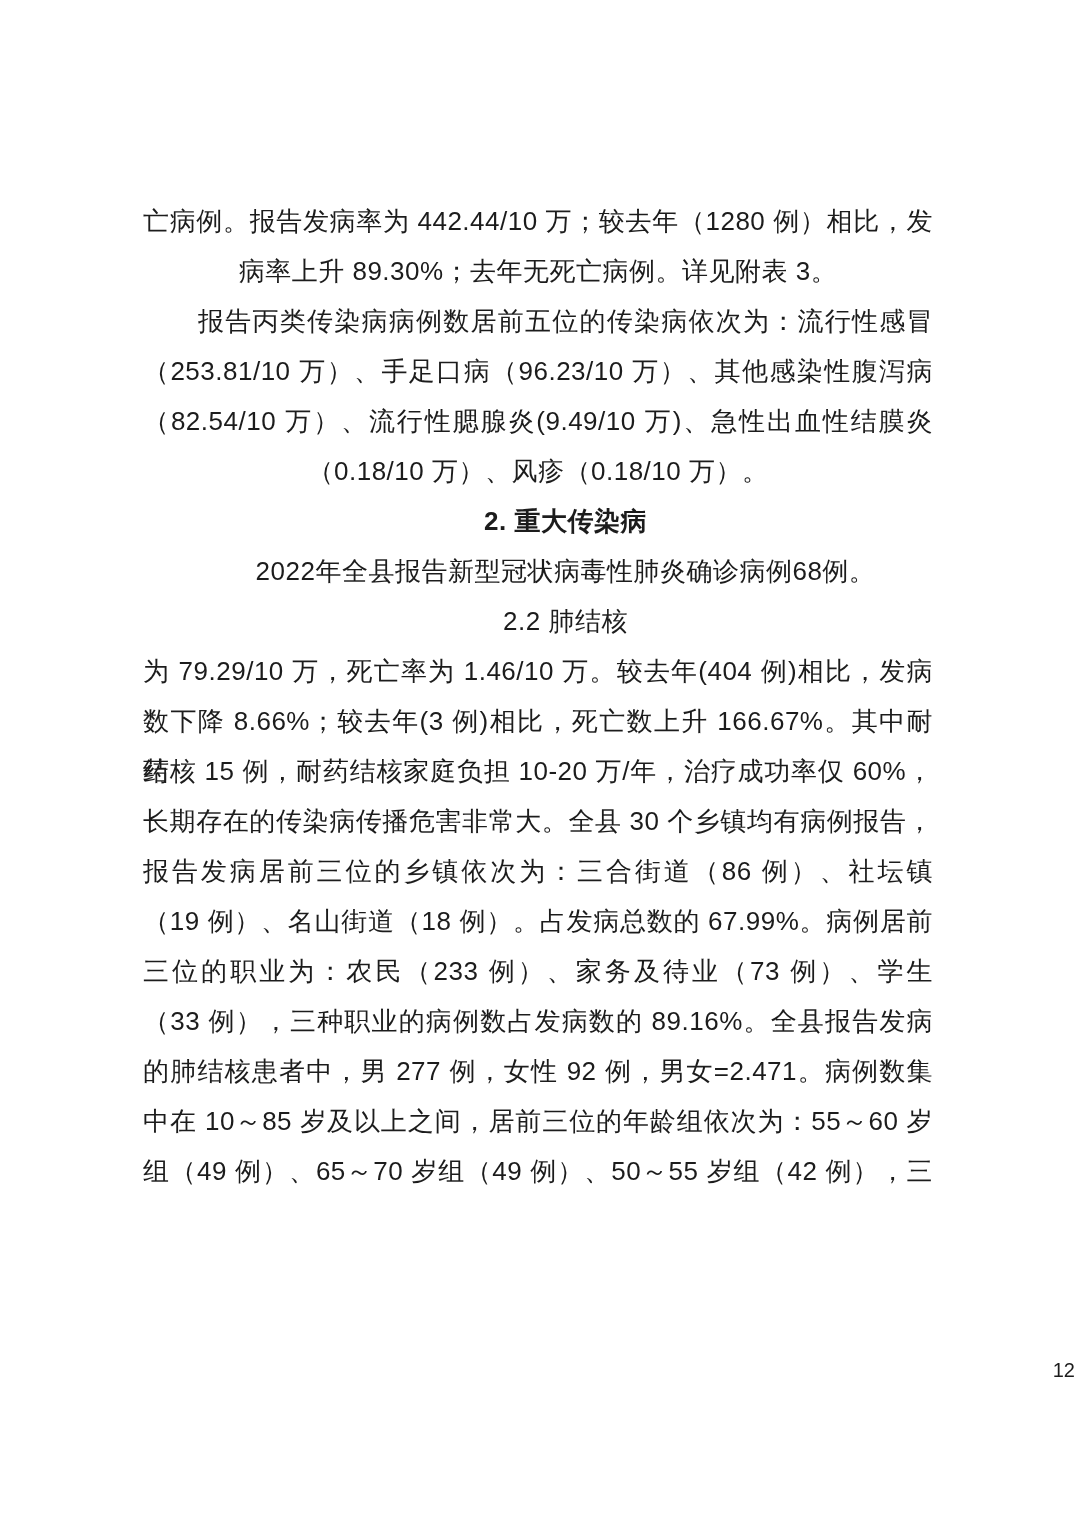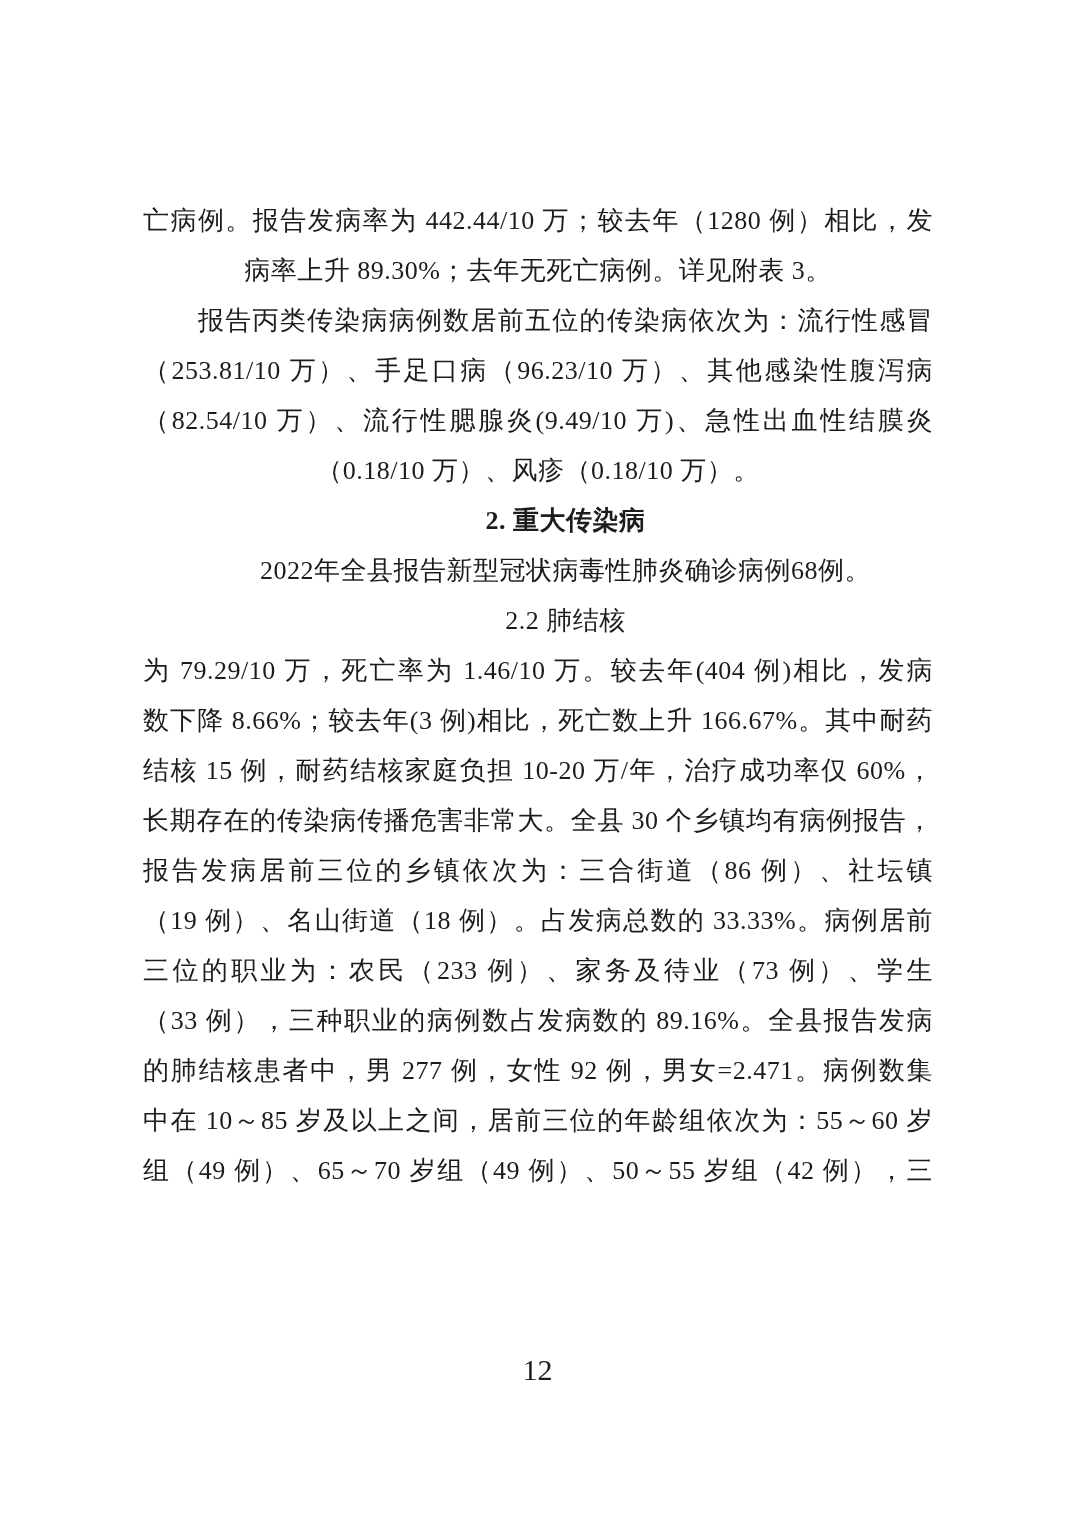--- a/index.html
+++ b/index.html
@@ -6,21 +6,21 @@
     margin: 0;
     padding: 0;
     background: #ffffff;
   }
   .page {
     position: relative;
     width: 1075px;
     height: 1520px;
     background: #ffffff;
     overflow: hidden;
-    font-family: Liberation Serif, serif;
+    font-family: Liberation Sans, sans-serif;
     color: #1c1c1c;
   }
   .content {
     position: absolute;
     top: 196px;
     left: 143px;
     width: 790px;
   }
   .line {
     height: 50px;
@@ -40,22 +40,22 @@
     text-indent: 55px;
   }
   .line.bold {
     font-weight: bold;
   }
   .page-number {
     position: absolute;
     top: 1352px;
     left: 0;
     width: 100%;
-    text-align: center;
-    font-size: 30px;
+    text-align: right;
+    font-size: 20px;
     line-height: 36px;
     color: #1c1c1c;
   }
 </style>
 </head>
 <body>
 
 <div class="page">
   <div class="content">
       <div class="line justify">亡病例。报告发病率为 442.44/10 万；较去年（1280 例）相比，发</div>
@@ -65,21 +65,21 @@
       <div class="line justify">（82.54/10 万）、流行性腮腺炎(9.49/10 万)、急性出血性结膜炎</div>
       <div class="line">（0.18/10 万）、风疹（0.18/10 万）。</div>
       <div class="line indent bold">2. 重大传染病</div>
       <div class="line indent">2022年全县报告新型冠状病毒性肺炎确诊病例68例。</div>
       <div class="line indent">2.2 肺结核</div>
       <div class="line justify">为 79.29/10 万，死亡率为 1.46/10 万。较去年(404 例)相比，发病</div>
       <div class="line justify">数下降 8.66%；较去年(3 例)相比，死亡数上升 166.67%。其中耐药</div>
       <div class="line justify">结核 15 例，耐药结核家庭负担 10-20 万/年，治疗成功率仅 60%，</div>
       <div class="line justify">长期存在的传染病传播危害非常大。全县 30 个乡镇均有病例报告，</div>
       <div class="line justify">报告发病居前三位的乡镇依次为：三合街道（86 例）、社坛镇</div>
-      <div class="line justify">（19 例）、名山街道（18 例）。占发病总数的 33.33%。病例居前</div>
+      <div class="line justify">（19 例）、名山街道（18 例）。占发病总数的 67.99%。病例居前</div>
       <div class="line justify">三位的职业为：农民（233 例）、家务及待业（73 例）、学生</div>
       <div class="line justify">（33 例），三种职业的病例数占发病数的 89.16%。全县报告发病</div>
       <div class="line justify">的肺结核患者中，男 277 例，女性 92 例，男女=2.471。病例数集</div>
       <div class="line justify">中在 10～85 岁及以上之间，居前三位的年龄组依次为：55～60 岁</div>
       <div class="line justify">组（49 例）、65～70 岁组（49 例）、50～55 岁组（42 例），三</div>
     </div>
   <div class="page-number">12</div>
 </div>
 
 </body></html>

